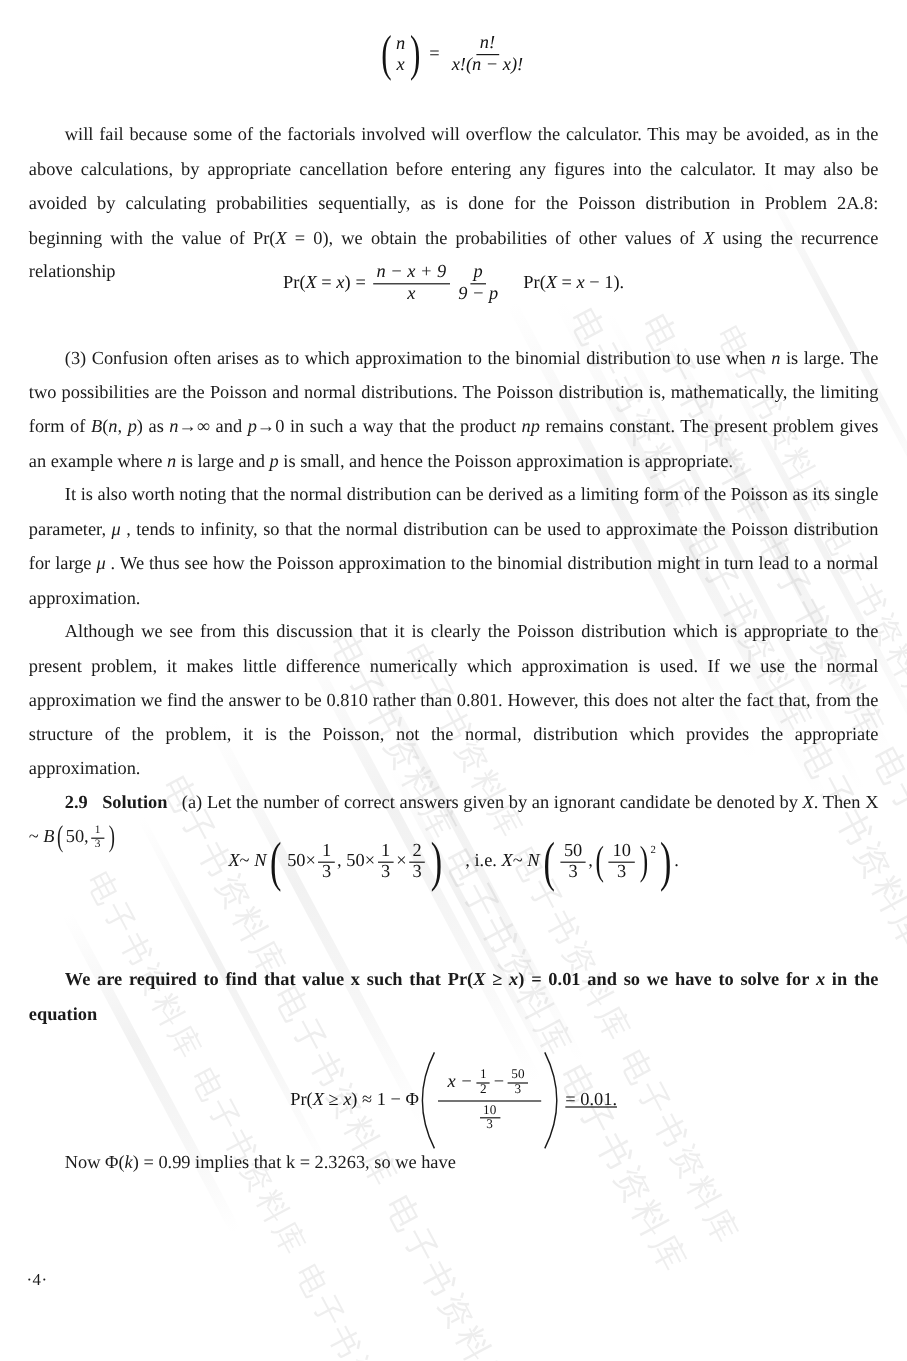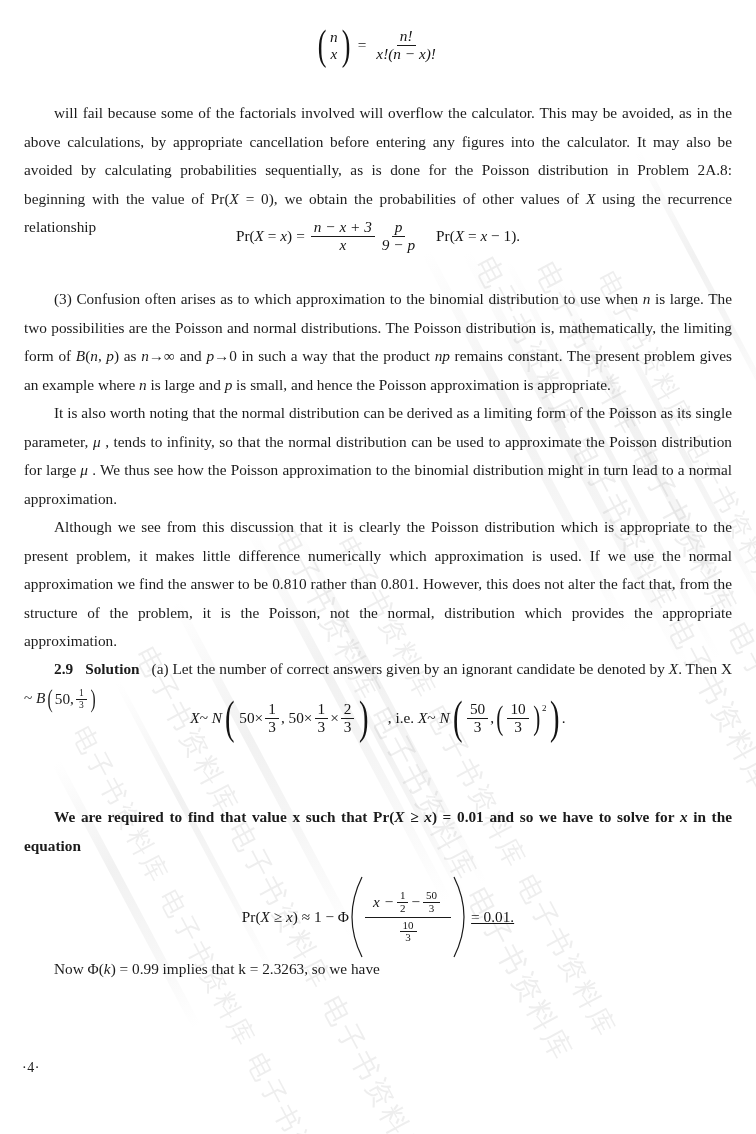--- a/index.html
+++ b/index.html
@@ -177,21 +177,21 @@
 
     <div class="para noindent" style="top:99px;">
       <span style="margin-left:30px;"></span><span>will fail because some of the factorials involved will overflow the calculator. This may be avoided, as in the above calculations, by appropriate cancellation before entering any figures into the calculator. It may also be avoided by calculating probabilities sequentially, as is done for the Poisson distribution in Problem 2A.8: beginning with the value of Pr(</span><i>X</i><span> = 0), we obtain the probabilities of other values of </span><i>X</i><span> using the recurrence relationship</span>
     </div>
 
     <div class="eq" style="top:219px;">
       <span class="mrow">
         <span>Pr(<i>X</i> = <i>x</i>)</span>
         <span style="margin:0 4px;">=</span>
         <span class="frac">
-          <span class="num it">n − x + 3</span>
+          <span class="num it">n − x + 9</span>
           <span class="den it">x</span>
         </span>
         <span class="frac">
           <span class="num it">p</span>
           <span class="den it">9 − p</span>
         </span>
         <span style="margin-left:16px;">Pr(<i>X</i> = <i>x</i> − 1).</span>
       </span>
     </div>
 

